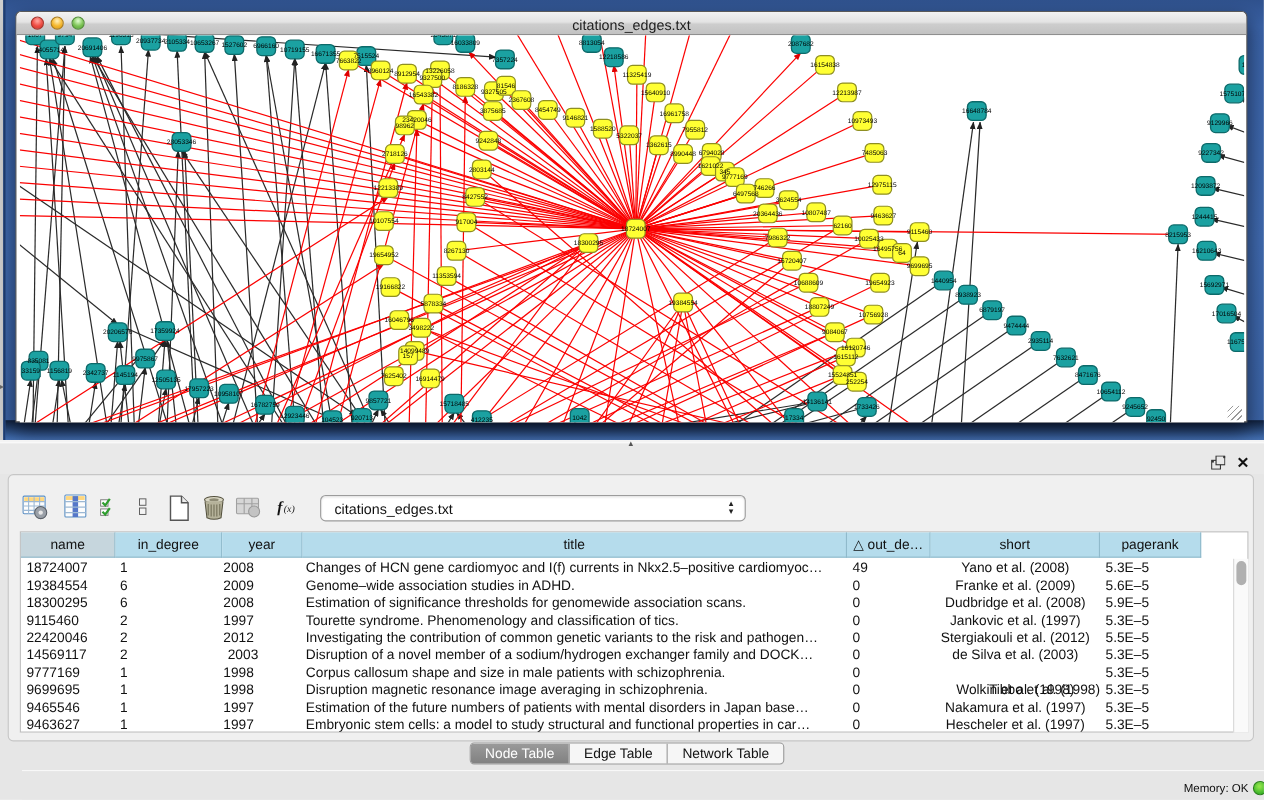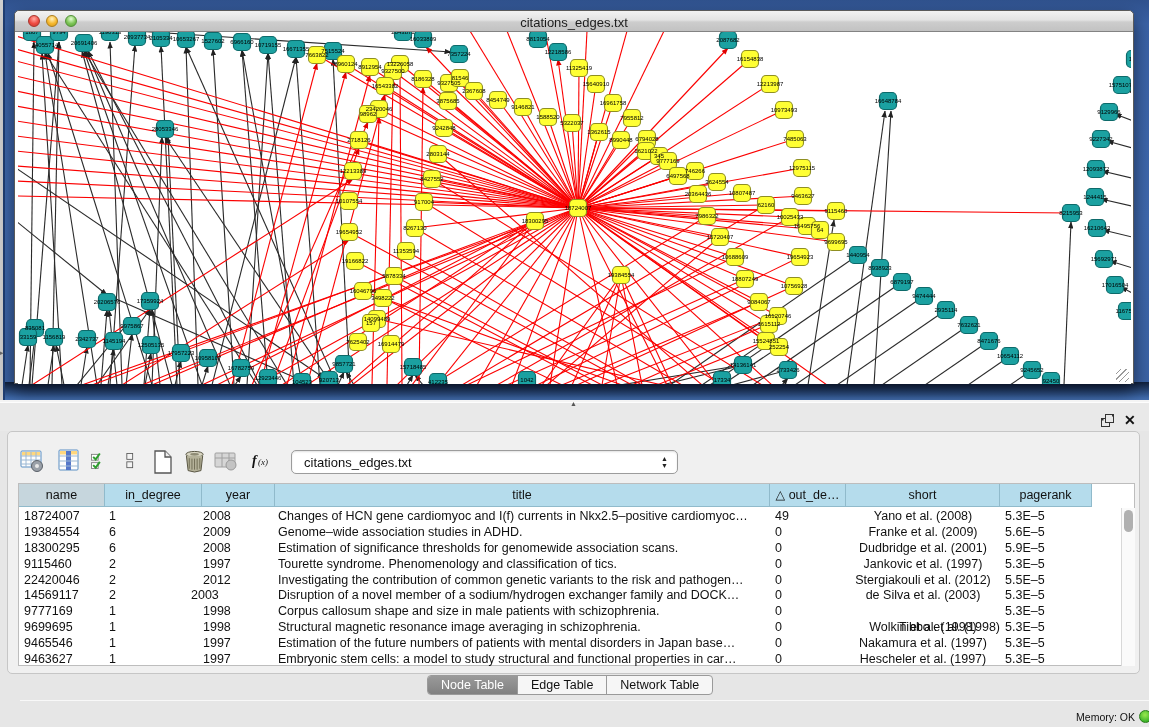--- a/index.html
+++ b/index.html
@@ -703,54 +703,54 @@
 <div class="rowtxt" style="left:184px;top:41px">2009</div>
 <div class="rowtxt" style="left:259px;top:41px;max-width:492px;overflow:hidden">Genome–wide association studies in ADHD.</div>
 <div class="rowtxt" style="left:756px;top:41px">0</div>
 <div class="rowtxt" style="left:827px;top:41px;width:154px;text-align:center">Franke et al. (2009)</div>
 <div class="rowtxt" style="left:986px;top:41px">5.6E–5</div>
 <div class="rowtxt" style="left:5px;top:57px">18300295</div>
 <div class="rowtxt" style="left:90px;top:57px">6</div>
 <div class="rowtxt" style="left:184px;top:57px">2008</div>
 <div class="rowtxt" style="left:259px;top:57px;max-width:492px;overflow:hidden">Estimation of significance thresholds for genomewide association scans.</div>
 <div class="rowtxt" style="left:756px;top:57px">0</div>
-<div class="rowtxt" style="left:827px;top:57px;width:154px;text-align:center">Dudbridge et al. (2001)</div>
+<div class="rowtxt" style="left:827px;top:57px;width:154px;text-align:center">Dudbridge et al. (2008)</div>
 <div class="rowtxt" style="left:986px;top:57px">5.9E–5</div>
 <div class="rowtxt" style="left:5px;top:73px">9115460</div>
 <div class="rowtxt" style="left:90px;top:73px">2</div>
 <div class="rowtxt" style="left:184px;top:73px">1997</div>
 <div class="rowtxt" style="left:259px;top:73px;max-width:492px;overflow:hidden">Tourette syndrome. Phenomenology and classification of tics.</div>
 <div class="rowtxt" style="left:756px;top:73px">0</div>
 <div class="rowtxt" style="left:827px;top:73px;width:154px;text-align:center">Jankovic et al. (1997)</div>
 <div class="rowtxt" style="left:986px;top:73px">5.3E–5</div>
 <div class="rowtxt" style="left:5px;top:89px">22420046</div>
 <div class="rowtxt" style="left:90px;top:89px">2</div>
 <div class="rowtxt" style="left:184px;top:89px">2012</div>
 <div class="rowtxt" style="left:259px;top:89px;max-width:492px;overflow:hidden">Investigating the contribution of common genetic variants to the risk and pathogen…</div>
 <div class="rowtxt" style="left:756px;top:89px">0</div>
 <div class="rowtxt" style="left:827px;top:89px;width:154px;text-align:center">Stergiakouli et al. (2012)</div>
 <div class="rowtxt" style="left:986px;top:89px">5.5E–5</div>
 <div class="rowtxt" style="left:5px;top:104px">14569117</div>
 <div class="rowtxt" style="left:90px;top:104px">2</div>
-<div class="rowtxt" style="left:172px;top:104px">2003</div>
+<div class="rowtxt" style="left:188px;top:104px">2003</div>
 <div class="rowtxt" style="left:259px;top:104px;max-width:492px;overflow:hidden">Disruption of a novel member of a sodium/hydrogen exchanger family and DOCK…</div>
 <div class="rowtxt" style="left:756px;top:104px">0</div>
 <div class="rowtxt" style="left:827px;top:104px;width:154px;text-align:center">de Silva et al. (2003)</div>
 <div class="rowtxt" style="left:986px;top:104px">5.3E–5</div>
 <div class="rowtxt" style="left:5px;top:120px">9777169</div>
 <div class="rowtxt" style="left:90px;top:120px">1</div>
 <div class="rowtxt" style="left:184px;top:120px">1998</div>
 <div class="rowtxt" style="left:259px;top:120px;max-width:492px;overflow:hidden">Corpus callosum shape and size in male patients with schizophrenia.</div>
 <div class="rowtxt" style="left:756px;top:120px">0</div>
 <div class="rowtxt" style="left:827px;top:136px;width:154px;text-align:right">Tibbo et al. (1998)</div>
 <div class="rowtxt" style="left:986px;top:120px">5.3E–5</div>
 <div class="rowtxt" style="left:5px;top:136px">9699695</div>
 <div class="rowtxt" style="left:90px;top:136px">1</div>
 <div class="rowtxt" style="left:184px;top:136px">1998</div>
-<div class="rowtxt" style="left:259px;top:136px;max-width:492px;overflow:hidden">Structural magnetic resonance image averaging in schizophrenia.</div>
+<div class="rowtxt" style="left:259px;top:136px;max-width:492px;overflow:hidden">Disruption magnetic resonance image averaging in schizophrenia.</div>
 <div class="rowtxt" style="left:756px;top:136px">0</div>
 <div class="rowtxt" style="left:827px;top:136px;width:154px;text-align:center">Wolkin et al. (1998)</div>
 <div class="rowtxt" style="left:986px;top:136px">5.3E–5</div>
 <div class="rowtxt" style="left:5px;top:152px">9465546</div>
 <div class="rowtxt" style="left:90px;top:152px">1</div>
 <div class="rowtxt" style="left:184px;top:152px">1997</div>
 <div class="rowtxt" style="left:259px;top:152px;max-width:492px;overflow:hidden">Estimation of the future numbers of patients with mental disorders in Japan base…</div>
 <div class="rowtxt" style="left:756px;top:152px">0</div>
 <div class="rowtxt" style="left:827px;top:152px;width:154px;text-align:center">Nakamura et al. (1997)</div>
 <div class="rowtxt" style="left:986px;top:152px">5.3E–5</div>

